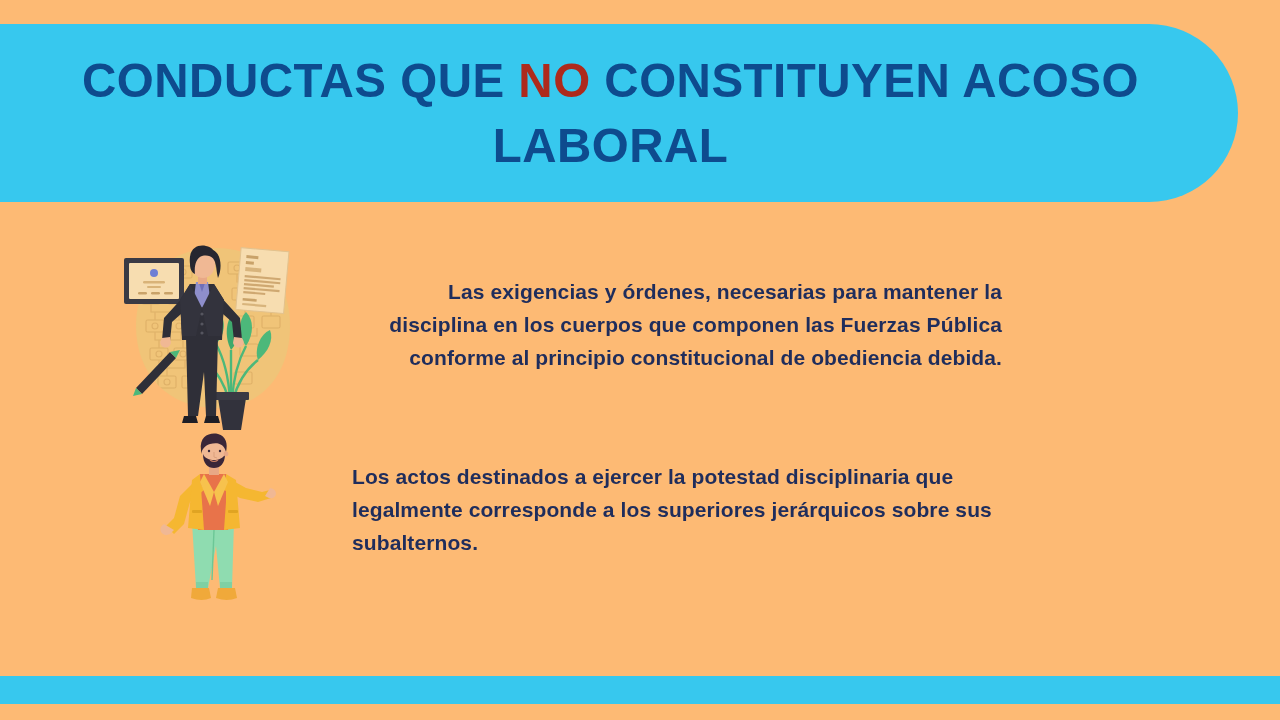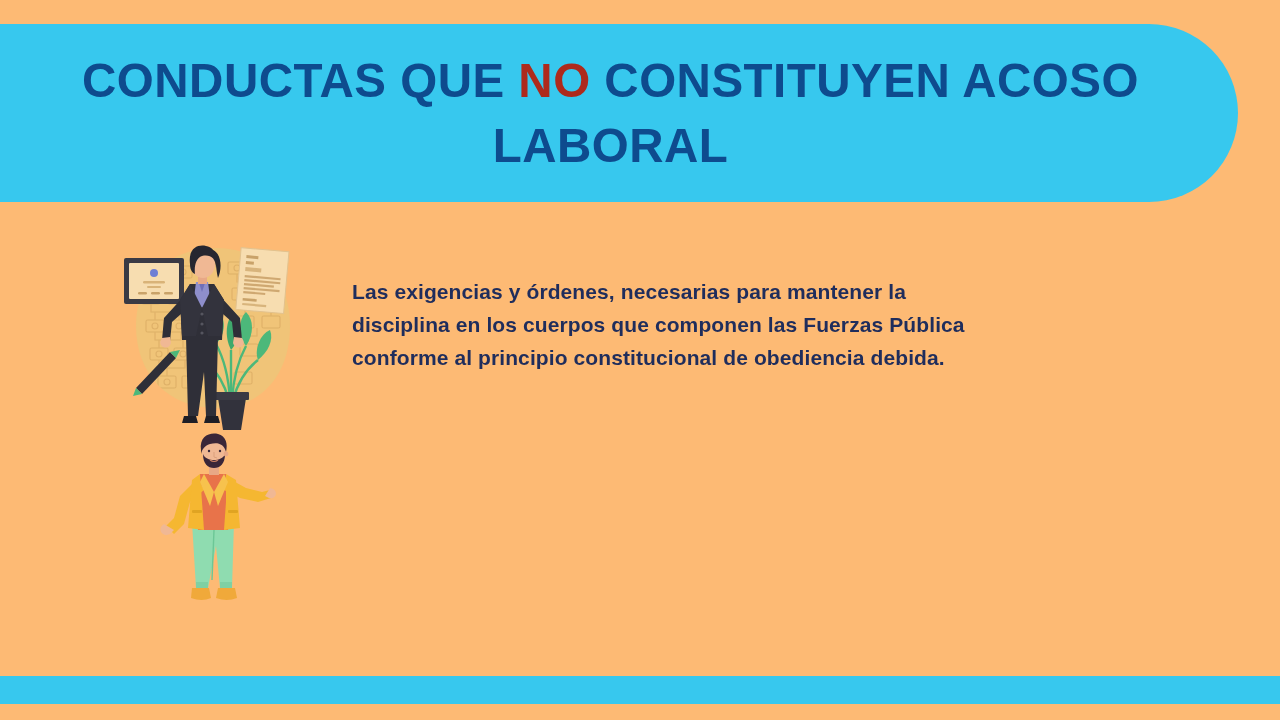--- a/index.html
+++ b/index.html
@@ -50,21 +50,21 @@
   }
   #title-text .accent { color: #ae2a1c; }
   .para {
     color: #1f2d5c;
     font-size: 21px;
     line-height: 33px;
     font-weight: 600;
     letter-spacing: 0.1px;
     white-space: pre-line;
   }
-  #para-1 { position: absolute; left: 352px; top: 275px; width: 650px; }
+  #para-1 { position: absolute; left: 352px; top: 275px; width: 650px; text-align: right; }
   #para-2 { position: absolute; left: 352px; top: 460px; width: 665px; }
 
   
   #bottom-bar {
     position: absolute;
     left: 0;
     top: 676px;
     width: 1280px;
     height: 28px;
     background: #37c8ee;
@@ -264,16 +264,17 @@
         <circle cx="57" cy="21" r="1.2" fill="#3a2638"></circle>
         <circle cx="68" cy="21" r="1.2" fill="#3a2638"></circle>
         <path d="M62 22 l0 5 l3 1" stroke="#dba07c" stroke-width="1" fill="none"></path>
         <path d="M58 30 q4 3 8 0" stroke="#c97f62" stroke-width="1.2" fill="none"></path>
 
         <circle cx="74" cy="24" r="2.4" fill="#e8a886"></circle>
       </g>
     </svg>
   </div>
 
+  <div id="para-2" class="para">Los actos destinados a ejercer la potestad disciplinaria que legalmente corresponde a los superiores jerárquicos sobre sus subalternos.</div>
 
   <div id="bottom-bar"></div>
 
 </div>
 
 </body></html>

